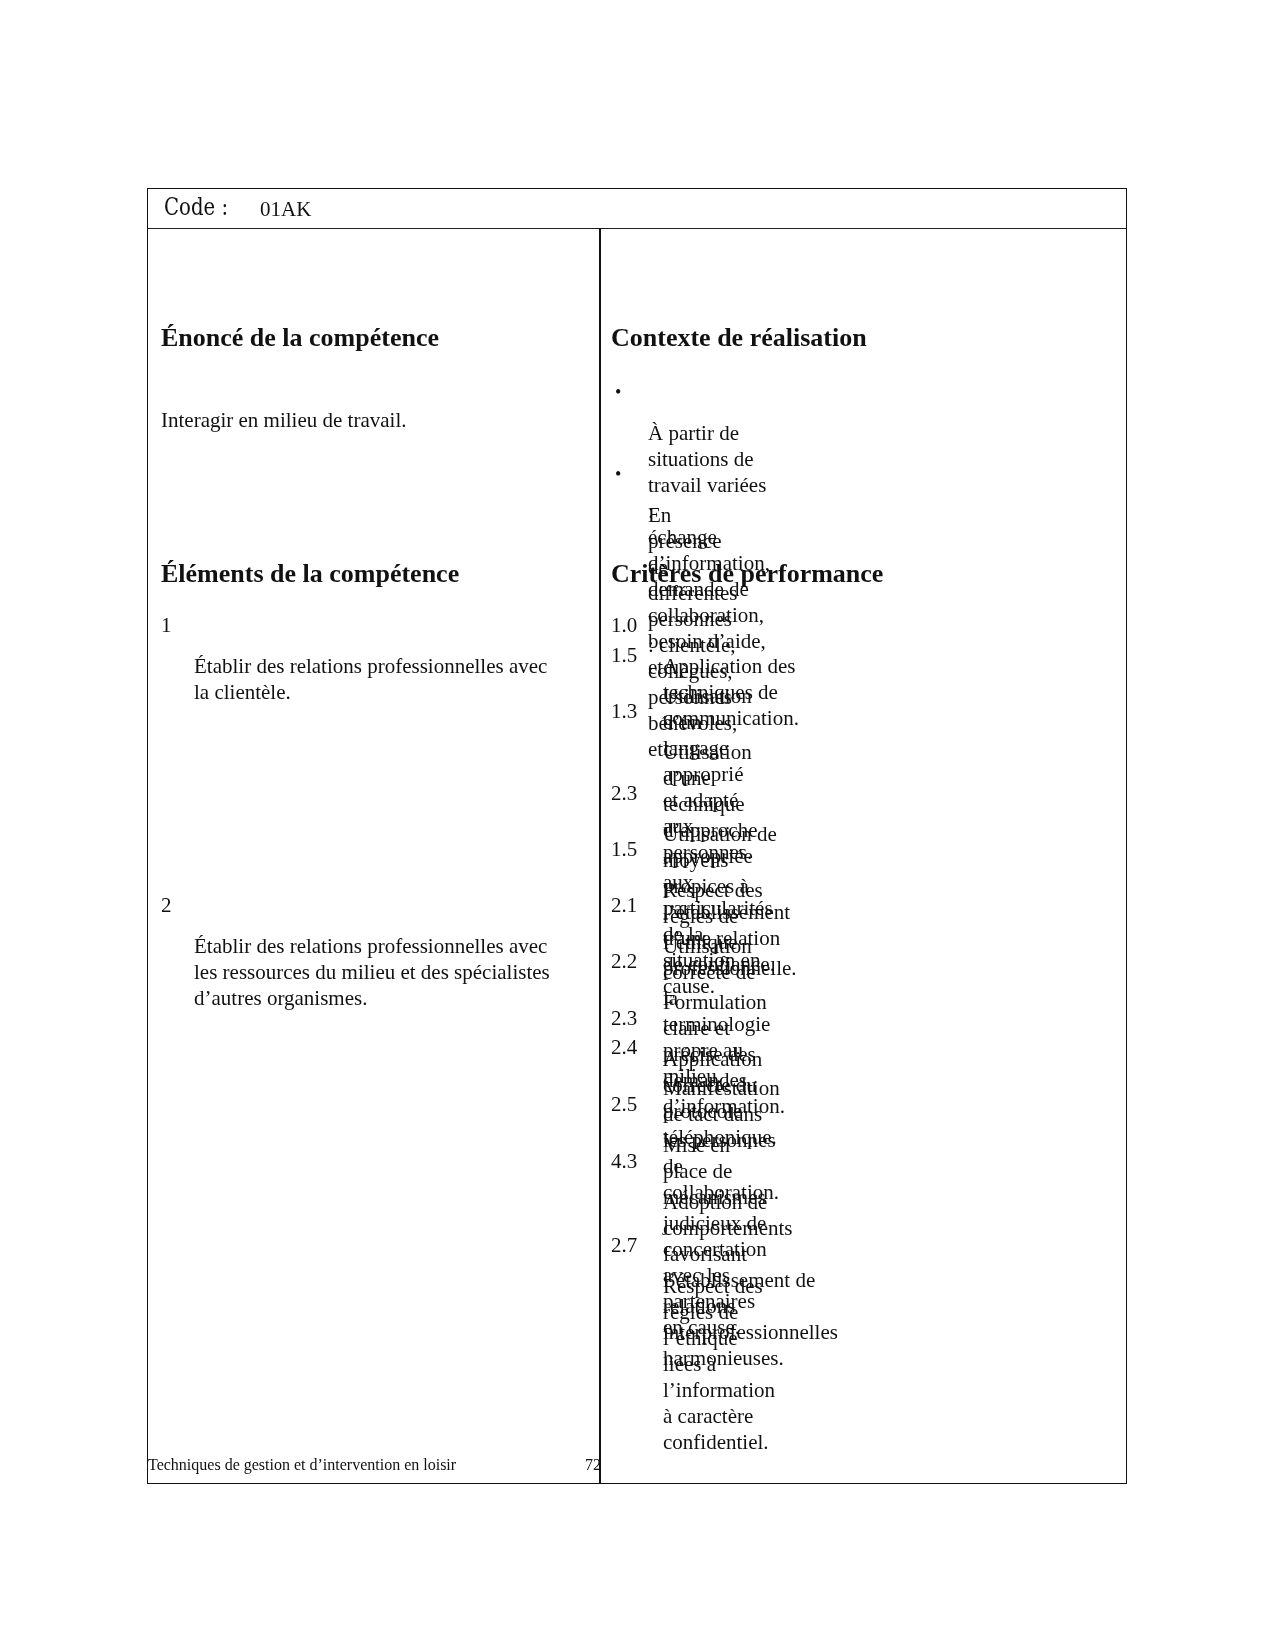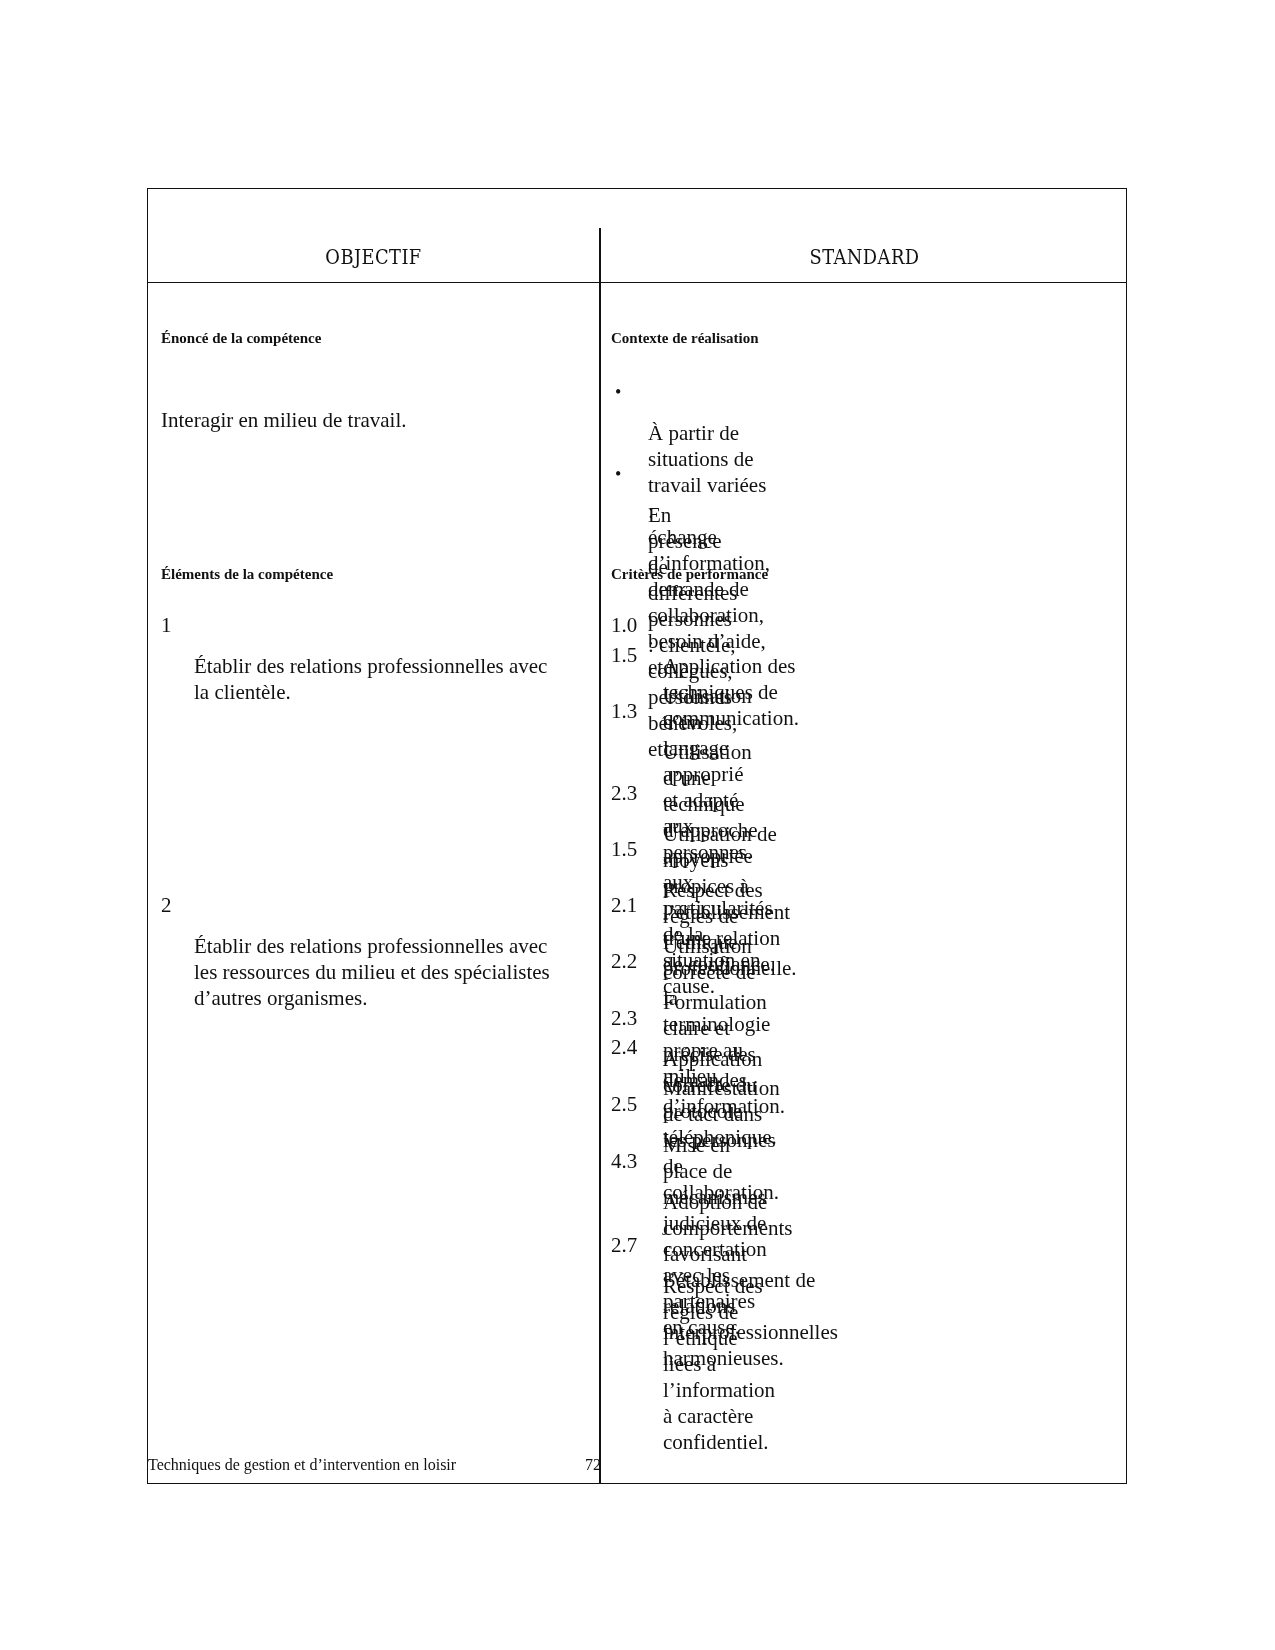--- a/index.html
+++ b/index.html
@@ -13,35 +13,35 @@
   .code-value { position: absolute; left: 112px; top: 8px; font-size: 21px; }
   .vdiv { position: absolute; left: 451px; top: 39px; bottom: 0; width: 2px; background: #111; }
   .hdr-row { position: absolute; left: 0; right: 0; top: 39px; height: 54px; border-bottom: 1.5px solid #111; }
   .hdr { position: absolute; top: 17px; font-size: 21px; text-align: center; letter-spacing: 0.5px;
          font-family: "DejaVu Serif", serif; transform: scaleX(0.85); }
   .hdr.left { left: 0; width: 451px; }
   .hdr.right { left: 453px; width: 527px; }
   .col { position: absolute; font-size: 21px; line-height: 26px; }
   .col-left { left: 13px; width: 425px; }
   .col-right { left: 463px; width: 510px; }
-  .sec-title { position: absolute; font-weight: bold; font-size: 15px; white-space: nowrap; }
+  .sec-title { position: absolute; font-weight: bold; font-size: 26px; white-space: nowrap; }
   .plain { position: absolute; white-space: nowrap; margin-top: 32px; }
   .item { position: absolute; }
   .item .num { position: absolute; left: 0; top: 0; }
   .item .txt { position: absolute; white-space: pre-line; margin-top: 41px; }
   .bullet .num { font-size: 18px; left: 4px; }
   .footer { position: absolute; top: 1456px; font-size: 16px; white-space: nowrap; }
 </style>
 </head>
 <body>
 
 <div class="tbl">
-  <div class="hdr-row">
-    <div class="hdr left">OBJECTIF</div>
-    <div class="hdr right">STANDARD</div>
+  <div class="code-row">
+    <span class="code-label">Code :</span>
+    <span class="code-value">01AK</span>
   </div>
   <div class="vdiv"></div>
 
   <div class="col col-left">
     <div class="sec-title" style="top:136px">Énoncé de la compétence</div>
     <div class="plain" style="top:186px">Interagir en milieu de travail.</div>
     <div class="sec-title" style="top:372px">Éléments de la compétence</div>
 
     <div class="item" style="top:423px; left:0; width:425px">
       <span class="num">1</span>

